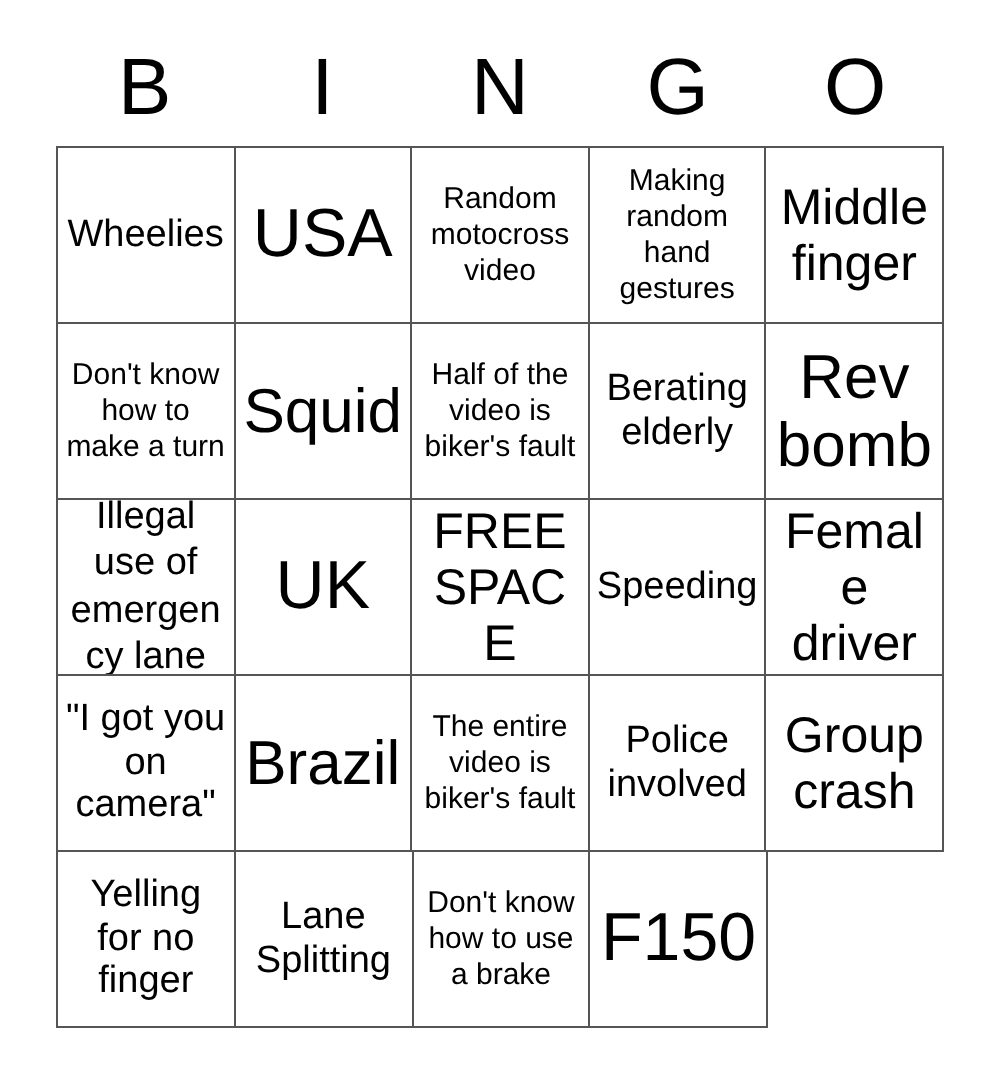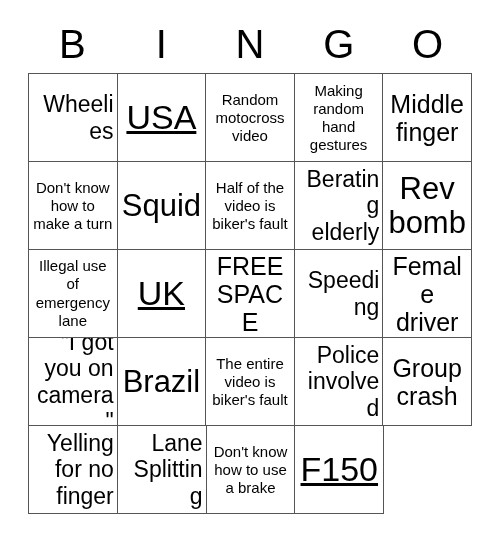--- a/index.html
+++ b/index.html
@@ -59,26 +59,26 @@
     padding: 1px 3px;
     overflow: hidden;
   }
   .cell-text {
     display: block;
     width: 100%;
     line-height: 1.12;
     word-wrap: break-word;
   }
   
-  .sz-xl { font-size: 34px; line-height: 1.05; text-decoration: underline; }
+  .sz-xl { font-size: 34px; line-height: 1.05; }
   .sz-lg { font-size: 31px; line-height: 1.08; }
   .sz-md { font-size: 25px; line-height: 1.12; }
-  .sz-sm { font-size: 23px; line-height: 1.15; text-align: right; }
+  .sz-sm { font-size: 19px; line-height: 1.15; }
   .sz-xs { font-size: 15px; line-height: 1.2; }
-  .sz-xxs { font-size: 15px; line-height: 1.22; }
+  .sz-xxs { font-size: 19px; line-height: 1.22; }
 </style>
 </head>
 <body>
 
 <div id="card">
 
   <div id="header-row">
       <div class="header-letter">B</div>
       <div class="header-letter">I</div>
       <div class="header-letter">N</div>

